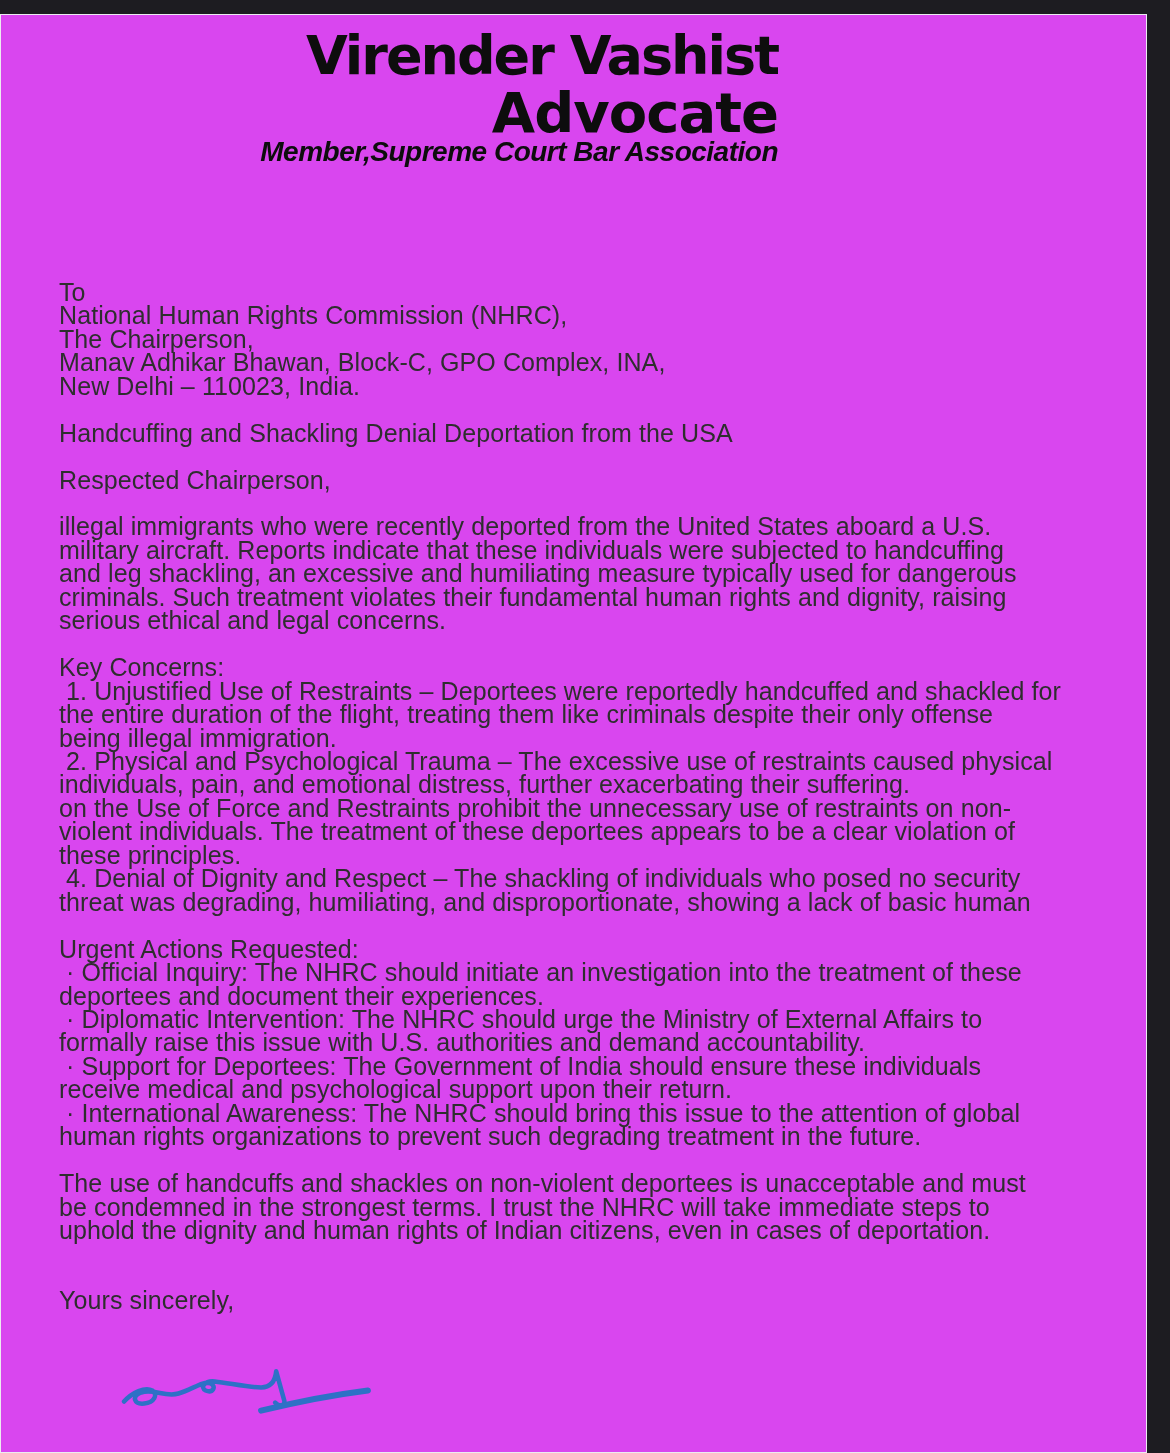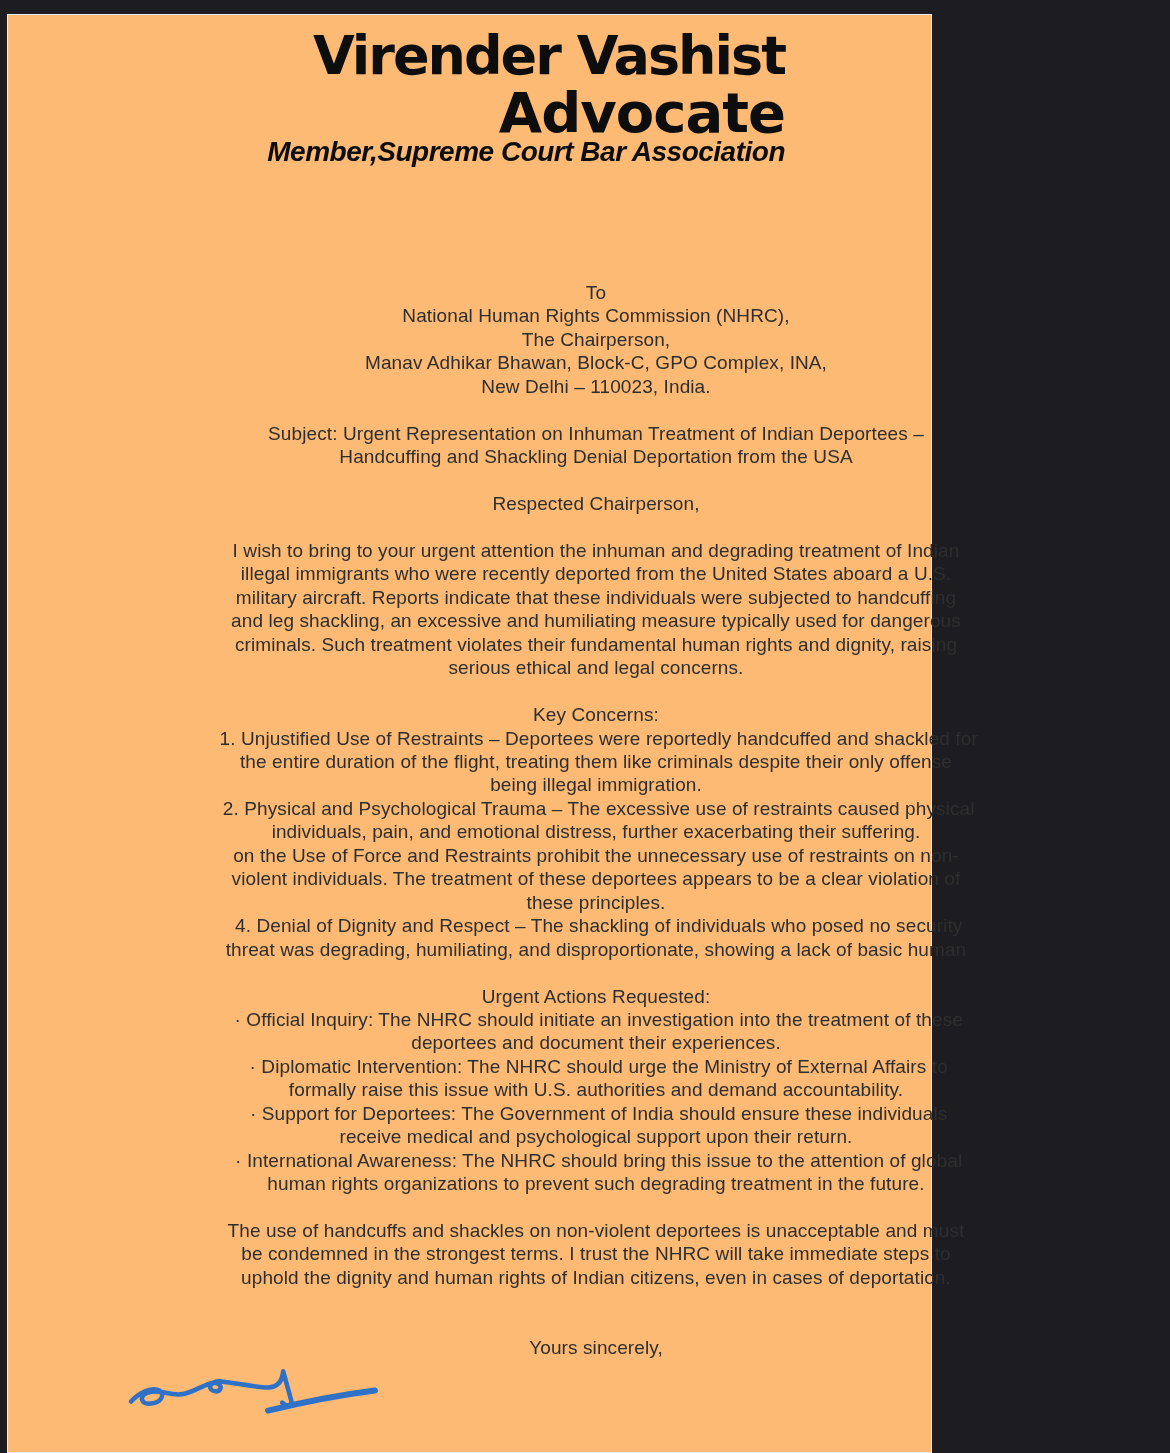--- a/index.html
+++ b/index.html
@@ -9,23 +9,23 @@
     background: #ffffff;
     overflow: hidden;
   }
   .frame {
     position: relative;
     width: 1170px; height: 1453px;
     background: #1d1c21;
   }
   .page {
     position: absolute;
-    left: 7px; top: 14px;
-    width: 925px; height: 1439px;
-    background: #fdba74;
+    left: 0; top: 14px;
+    width: 1147px; height: 1439px;
+    background: #d946ef;
     box-shadow: inset 0 0 0 1px #ecebf0;
   }
   
   .letterhead {
     position: absolute;
     left: 0; top: 8px;
     width: 778px;
     text-align: right;
     color: #0d0d0d;
   }
@@ -53,24 +53,23 @@
     letter-spacing: -0.5px;
     white-space: nowrap;
     font-style: italic;
   }
   
   .letter-body {
     position: absolute;
     left: 59px; top: 267px;
     width: 1060px;
     color: #2e2e2e;
-    font-size: 19px;
+    font-size: 25px;
     line-height: 23.45px;
     letter-spacing: 0.1px;
-    text-align: center;
   }
   .para { margin: 0 0 23.45px 0; }
   .para:last-child { margin-bottom: 0; }
   .line, .hline { white-space: pre; }
   
   .signature {
     position: absolute;
     left: 118px; top: 1346px;
     width: 262px; height: 66px;
     pointer-events: none;
@@ -92,30 +91,28 @@
 
       <div class="para">
           <div class="line">To</div>
           <div class="line">National Human Rights Commission (NHRC),</div>
           <div class="line">The Chairperson,</div>
           <div class="line">Manav Adhikar Bhawan, Block-C, GPO Complex, INA,</div>
           <div class="line">New Delhi – 110023, India.</div>
         </div>
 
       <div class="para">
-          <div class="line">Subject: Urgent Representation on Inhuman Treatment of Indian Deportees –</div>
           <div class="line">Handcuffing and Shackling Denial Deportation from the USA</div>
         </div>
 
       <div class="para">
         <div class="line">Respected Chairperson,</div>
       </div>
 
       <div class="para">
-          <div class="line">I wish to bring to your urgent attention the inhuman and degrading treatment of Indian</div>
           <div class="line">illegal immigrants who were recently deported from the United States aboard a U.S.</div>
           <div class="line">military aircraft. Reports indicate that these individuals were subjected to handcuffing</div>
           <div class="line">and leg shackling, an excessive and humiliating measure typically used for dangerous</div>
           <div class="line">criminals. Such treatment violates their fundamental human rights and dignity, raising</div>
           <div class="line">serious ethical and legal concerns.</div>
         </div>
 
       <div class="para">
         <div class="hline">Key Concerns:</div>
         <div>

